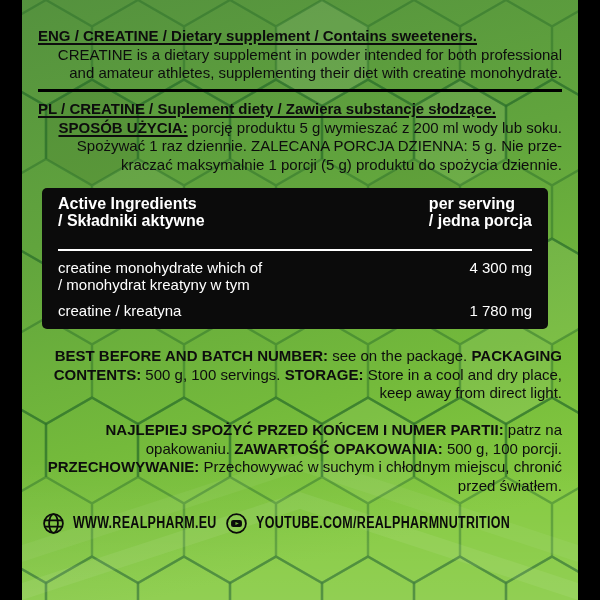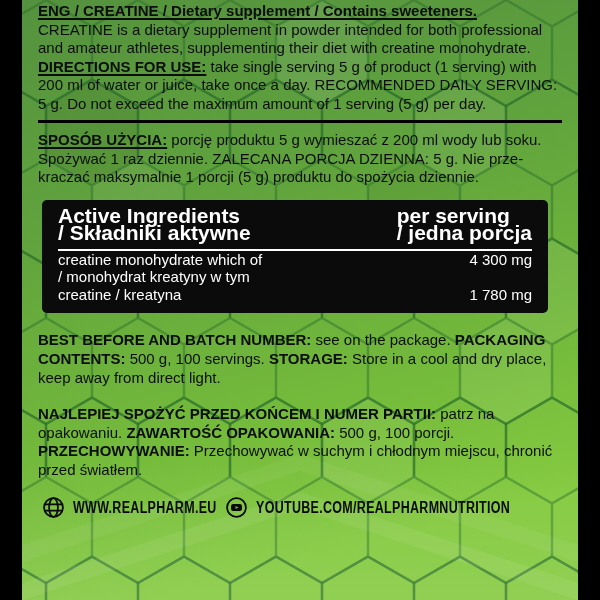--- a/index.html
+++ b/index.html
@@ -9,39 +9,39 @@
   }
   .bg{position:absolute;left:0;top:0;width:600px;height:600px;display:block;}
   .bar{position:absolute;top:0;bottom:0;width:22px;background:#000;}
   .bar.left{left:0;}
   .bar.right{right:0;}
   .content{position:absolute;left:38px;top:0;width:524px;}
   .heading{
     font-weight:bold;font-size:15px;line-height:18.6px;
     text-decoration:underline;text-decoration-thickness:2px;text-underline-offset:2px;
   }
-  .para{font-size:15px;line-height:18.6px;hyphens:manual;}
+  .para{font-size:15px;line-height:18.6px;hyphens:manual;text-align:right;}
   .para .b{font-weight:bold;}
   .para .u{text-decoration:underline;text-decoration-thickness:2px;text-underline-offset:2px;}
-  .sec-eng{margin-top:2px;}
+  .sec-eng{margin-top:27px;}
   .divider{height:3.5px;background:#000;border:0;margin:6px 0 8px 0;}
   .ing-table{
     margin:13px 0 0 4px;width:506px;box-sizing:border-box;
     background:#0b0b0b;color:#fff;border-radius:5px;
     padding:7px 16px 10px 16px;
   }
   .ing-header{
     display:flex;justify-content:space-between;align-items:flex-start;
-    font-weight:bold;font-size:21px;line-height:17.5px;white-space:pre-line;
-    border-bottom:2px solid #fff;padding-bottom:7px;
+    font-weight:bold;font-size:16px;line-height:17.5px;white-space:pre-line;
+    border-bottom:2px solid #fff;padding-bottom:19px;
   }
   .ing-header .right{text-align:left;}
   .ing-row{
     display:flex;justify-content:space-between;align-items:flex-start;
-    font-size:15px;line-height:17.5px;white-space:pre-line;
+    font-size:15px;line-height:17.5px;white-space:pre-line;margin-top:8px;
   }
   .ing-row .val{text-align:center;white-space:nowrap;}
   .para.storage{margin-top:18px;}
   .social{margin:15px 0 0 4px;}
   .social-row{display:flex;align-items:center;gap:8px;height:26px;}
   .social-icon{width:23px;height:23px;flex:0 0 auto;}
   .social-label{
     display:inline-block;font-weight:bold;font-size:16px;letter-spacing:0.4px;
     transform:scaleX(0.78);transform-origin:0 50%;white-space:nowrap;color:#0a0a0a;
   }
@@ -91,26 +91,26 @@
   </svg>
 
   <div class="bar left"></div>
   <div class="bar right"></div>
 
   <div class="content">
 
     <section class="sec-eng">
       <div class="heading">ENG / CREATINE / Dietary supplement / Contains sweeteners.</div>
       <div class="para"><span>CREATINE is a dietary supplement in powder intended for both professional and amateur athletes, supplementing their diet with creatine monohydrate.</span></div>
-      <div class="para"><span class="b u">DIRECTIONS FOR USE:</span><span> take single serving 5 g of product (1 serving) with 200 ml of water or juice, take once a day. RECOMMENDED DAILY SERVING: 5 g. Do not exceed the maximum amount of 1 serving (5 g) per day.</span></div>
     </section>
 
     <hr class="divider">
 
     <section>
+      <div class="heading">PL / CREATINE / Suplement diety / Zawiera substancje słodzące.</div>
       <div class="para"><span class="b u">SPOSÓB UŻYCIA:</span><span> porcję produktu 5 g wymieszać z 200 ml wody lub soku. Spożywać 1 raz dziennie. ZALECANA PORCJA DZIENNA: 5 g. Nie prze­kraczać maksymalnie 1 porcji (5 g) produktu do spożycia dziennie.</span></div>
     </section>
 
     <div class="ing-table">
       <div class="ing-header">
         <div class="left">Active Ingredients
 / Składniki aktywne</div>
         <div class="right">per serving
 / jedna porcja</div>
       </div>

